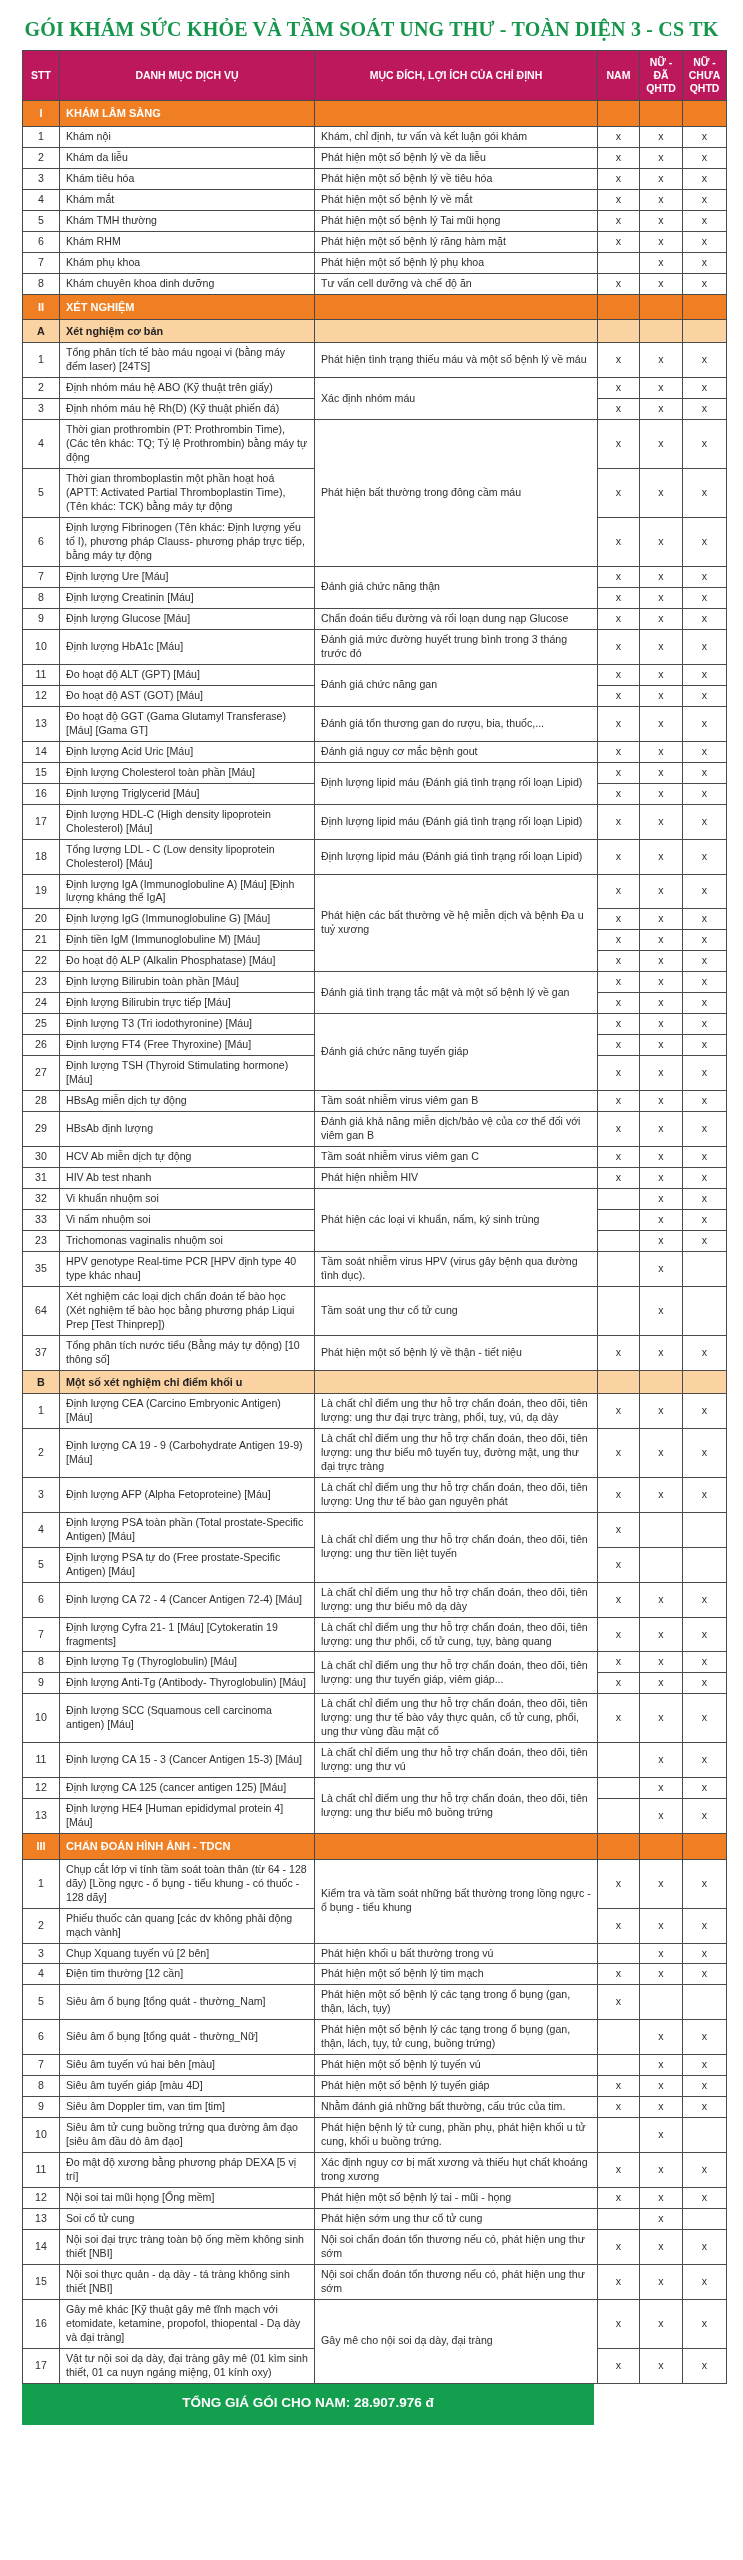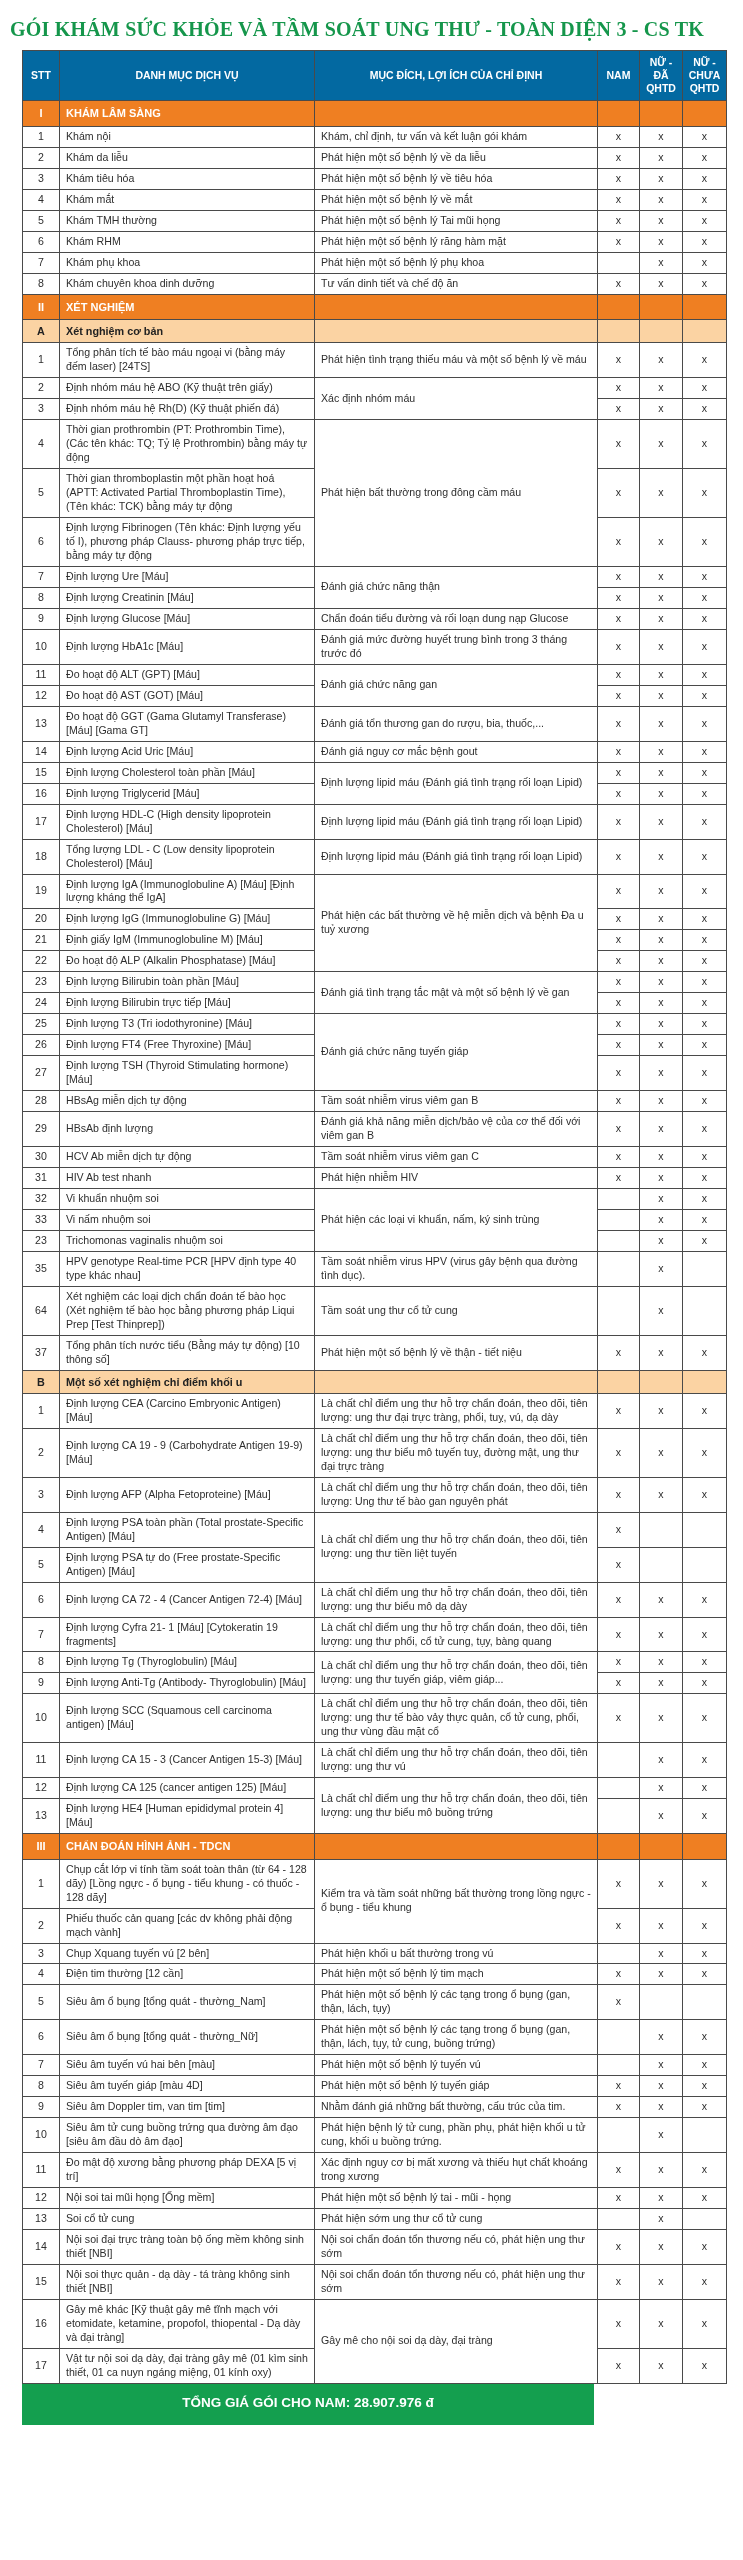--- a/index.html
+++ b/index.html
@@ -2,31 +2,31 @@
 <html lang="vi"><head>
 <meta charset="utf-8">
 <style>
   html,body { margin:0; padding:0; }
   body {
     width:743px; min-height:2560px; background:#ffffff;
     font-family:"Liberation Sans", sans-serif; color:#2e2e2e;
     -webkit-font-smoothing:antialiased;
   }
   .page-title {
-    margin:18px 10px 9px; 
+    margin:18px 10px 9px; text-align:center;
     font-family:"Liberation Serif", serif; font-weight:bold;
     font-size:20px; letter-spacing:0.2px; color:#15964b;
   }
   table.pkg {
     border-collapse:collapse; table-layout:fixed;
     width:704px; margin-left:22px;
   }
   .pkg th, .pkg td { border:1px solid #4a4a4a; overflow-wrap:break-word; }
   .pkg thead th {
-    background:#0369a1; color:#ffffff; font-size:10.5px; font-weight:bold;
+    background:#be185d; color:#ffffff; font-size:10.5px; font-weight:bold;
     padding:5px 2px; text-align:center; vertical-align:middle; line-height:1.25;
   }
   .pkg td {
     font-size:10.6px; padding:3px 6px; vertical-align:middle; line-height:1.32;
     background:#ffffff;
   }
   .pkg td.stt, .pkg td.mark { text-align:center; padding:3px 1px; }
   .pkg tr.section td {
     background:#ef7f22; color:#ffffff; font-weight:bold; font-size:11px;
     padding:5px 6px;
@@ -128,21 +128,21 @@
         <td class="stt">7</td>
         <td>Khám phụ khoa</td>
         <td>Phát hiện một số bệnh lý phụ khoa</td>
         <td class="mark"></td>
         <td class="mark">x</td>
         <td class="mark">x</td>
       </tr>
       <tr>
         <td class="stt">8</td>
         <td>Khám chuyên khoa dinh dưỡng</td>
-        <td>Tư vấn dinh tiết và chế độ ăn</td>
+        <td>Tư vấn cell dưỡng và chế độ ăn</td>
         <td class="mark">x</td>
         <td class="mark">x</td>
         <td class="mark">x</td>
       </tr>
       <tr class="section">
         <td class="stt">II</td>
         <td>XÉT NGHIỆM</td>
         <td></td>
         <td class="mark"></td>
         <td class="mark"></td>
@@ -304,21 +304,21 @@
       </tr>
       <tr>
         <td class="stt">20</td>
         <td>Định lượng IgG (Immunoglobuline G) [Máu]</td>
         <td class="mark">x</td>
         <td class="mark">x</td>
         <td class="mark">x</td>
       </tr>
       <tr>
         <td class="stt">21</td>
-        <td>Định giấy IgM (Immunoglobuline M) [Máu]</td>
+        <td>Định tiền IgM (Immunoglobuline M) [Máu]</td>
         <td class="mark">x</td>
         <td class="mark">x</td>
         <td class="mark">x</td>
       </tr>
       <tr>
         <td class="stt">22</td>
         <td>Đo hoạt độ ALP (Alkalin Phosphatase) [Máu]</td>
         <td class="mark">x</td>
         <td class="mark">x</td>
         <td class="mark">x</td>

